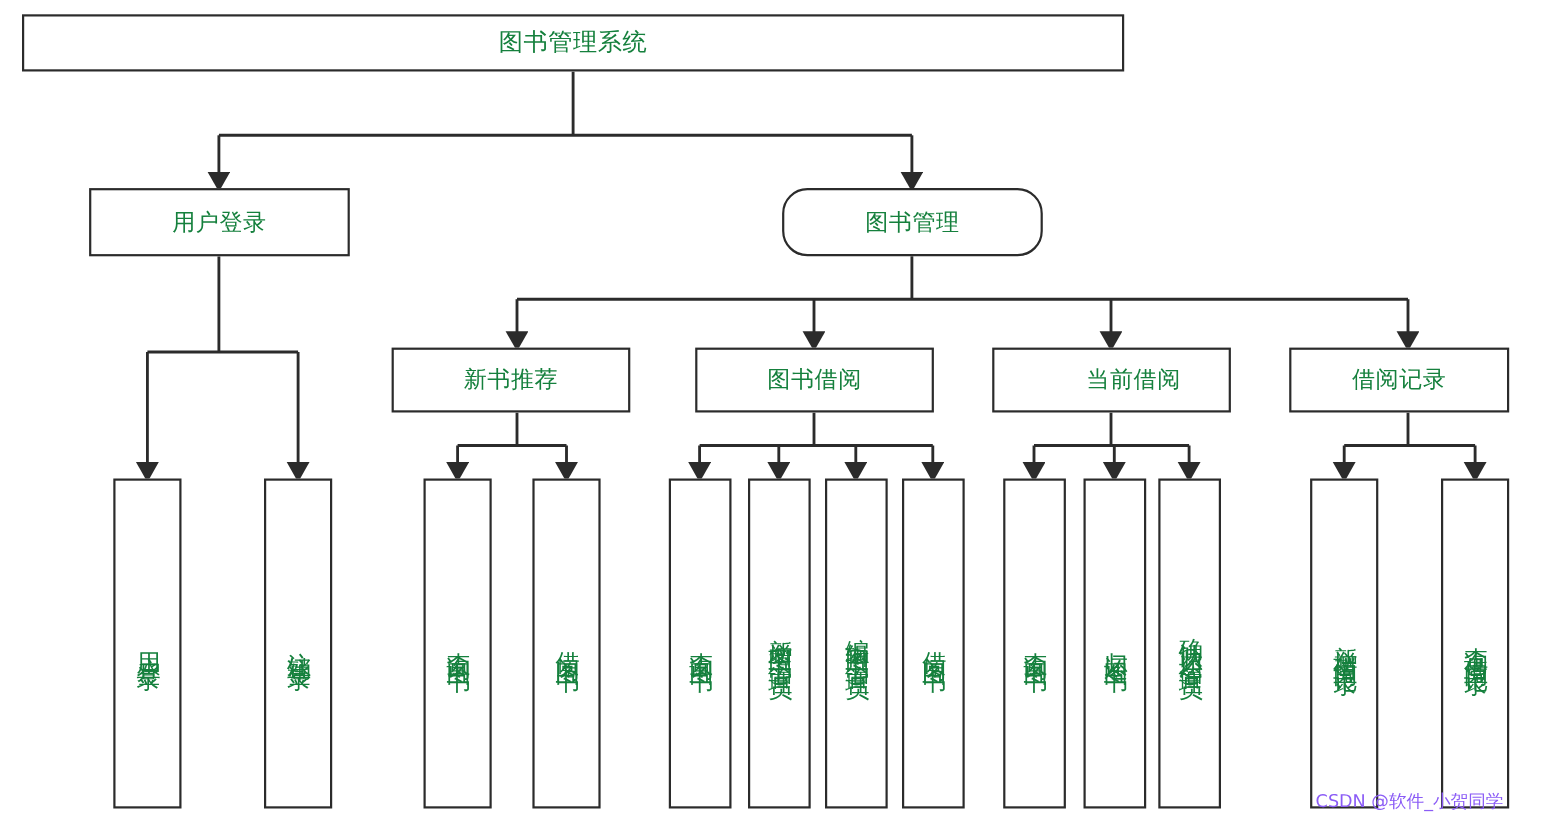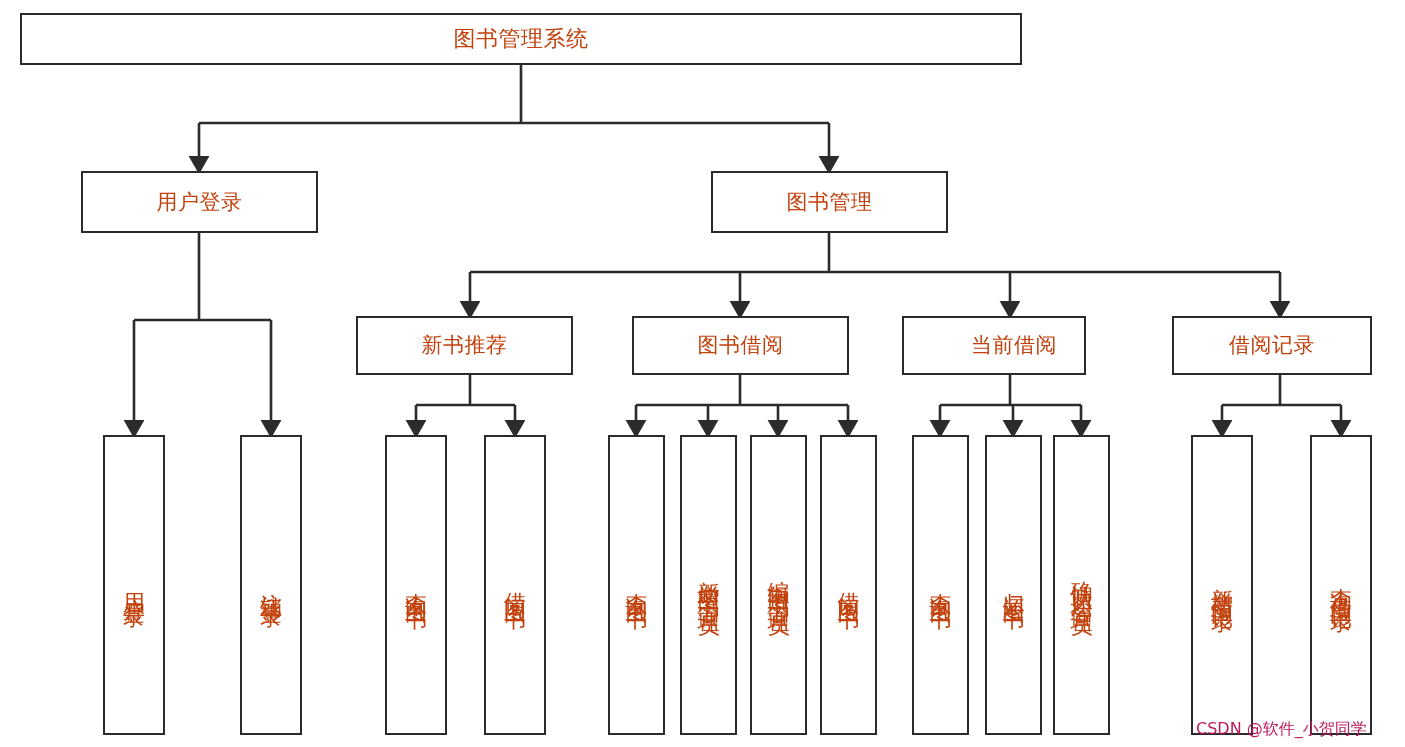--- a/index.html
+++ b/index.html
@@ -27,21 +27,21 @@
     pointer-events: none;
   }
   .node {
     position: absolute;
     box-sizing: border-box;
     background: #ffffff;
     border: 2px solid #2b2b2b;
     display: flex;
     align-items: center;
     justify-content: center;
-    color: #c2410c;
+    color: #15803d;
     z-index: 2;
   }
   .node .lbl {
     display: block;
     white-space: nowrap;
     line-height: 1.25;
   }
   
   .node.horiz .lbl {
     font-size: 21px;
@@ -127,31 +127,31 @@
     </g>
   </svg>
 
   <div class="node horiz root" style="left: 20px; top: 13px; width: 1002px; height: 52px; border-color: rgb(43, 43, 43); background: rgb(255, 255, 255);">
     <span class="lbl">图书管理系统</span>
   </div>
 
   <div class="node horiz" style="left: 81px; top: 171px; width: 237px; height: 62px; border-color: rgb(43, 43, 43); background: rgb(255, 255, 255);">
     <span class="lbl">用户登录</span>
   </div>
-  <div class="node horiz" style="left: 711px; top: 171px; width: 237px; height: 62px; border-color: rgb(43, 43, 43); background: rgb(255, 255, 255);">
+  <div class="node horiz" style="left: 711px; top: 171px; width: 237px; height: 62px; border-color: rgb(43, 43, 43); background: rgb(255, 255, 255); border-radius: 23px;">
     <span class="lbl">图书管理</span>
   </div>
 
   <div class="node horiz" style="left: 356px; top: 316px; width: 217px; height: 59px; border-color: rgb(43, 43, 43); background: rgb(255, 255, 255);">
     <span class="lbl">新书推荐</span>
   </div>
   <div class="node horiz" style="left: 632px; top: 316px; width: 217px; height: 59px; border-color: rgb(43, 43, 43); background: rgb(255, 255, 255); align-items: center;">
     <span class="lbl">图书借阅</span>
   </div>
-  <div class="node horiz" style="left: 902px; top: 316px; width: 184px; height: 59px; border-color: rgb(43, 43, 43); background: rgb(255, 255, 255); padding-left: 40px;">
+  <div class="node horiz" style="left: 902px; top: 316px; width: 217px; height: 59px; border-color: rgb(43, 43, 43); background: rgb(255, 255, 255); padding-left: 40px;">
     <span class="lbl">当前借阅</span>
   </div>
   <div class="node horiz" style="left: 1172px; top: 316px; width: 200px; height: 59px; border-color: rgb(43, 43, 43); background: rgb(255, 255, 255);">
     <span class="lbl">借阅记录</span>
   </div>
 
   <div class="node vert" style="left: 103px; top: 435px; width: 62px; height: 300px; border-color: rgb(43, 43, 43); background: rgb(255, 255, 255);">
     <span class="lbl">用户登录</span>
   </div>
   <div class="node vert" style="left: 240px; top: 435px; width: 62px; height: 300px; border-color: rgb(43, 43, 43); background: rgb(255, 255, 255);">
@@ -184,15 +184,15 @@
   <div class="node vert" style="left: 1053px; top: 435px; width: 57px; height: 300px; border-color: rgb(43, 43, 43); background: rgb(255, 255, 255);">
     <span class="lbl">确认归还（管理员）</span>
   </div>
   <div class="node vert" style="left: 1191px; top: 435px; width: 62px; height: 300px; border-color: rgb(43, 43, 43); background: rgb(255, 255, 255);">
     <span class="lbl">新增借阅记录</span>
   </div>
   <div class="node vert" style="left: 1310px; top: 435px; width: 62px; height: 300px; border-color: rgb(43, 43, 43); background: rgb(255, 255, 255);">
     <span class="lbl">查询借阅记录</span>
   </div>
 
-  <div class="watermark" style="left: 1196px; top: 719px; color: #be185d;">CSDN @软件_小贺同学</div>
+  <div class="watermark" style="left: 1196px; top: 719px; color: #8b5cf6;">CSDN @软件_小贺同学</div>
 
 </div>
 
 </body></html>

